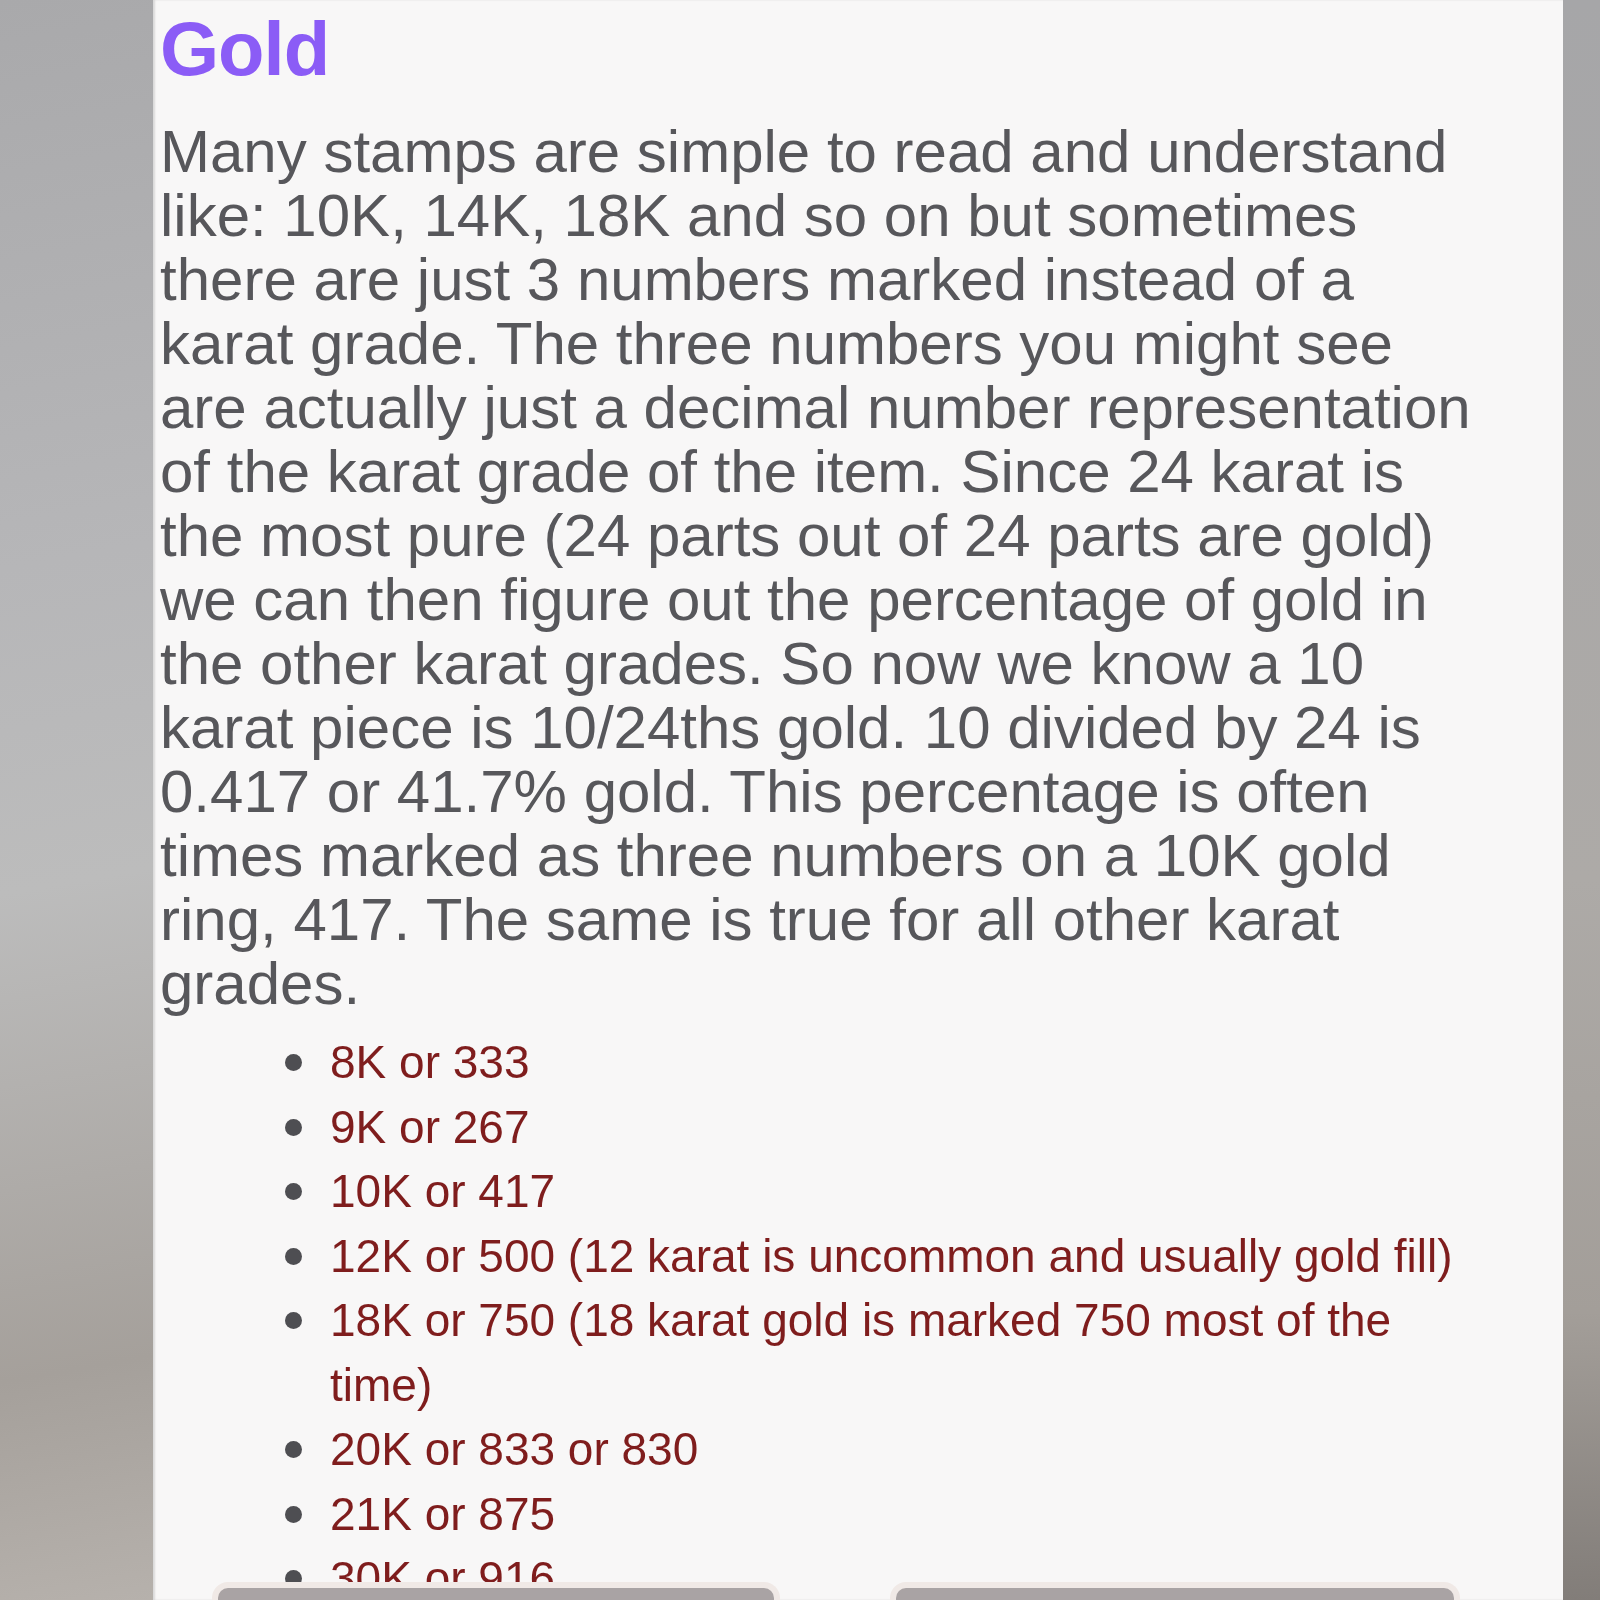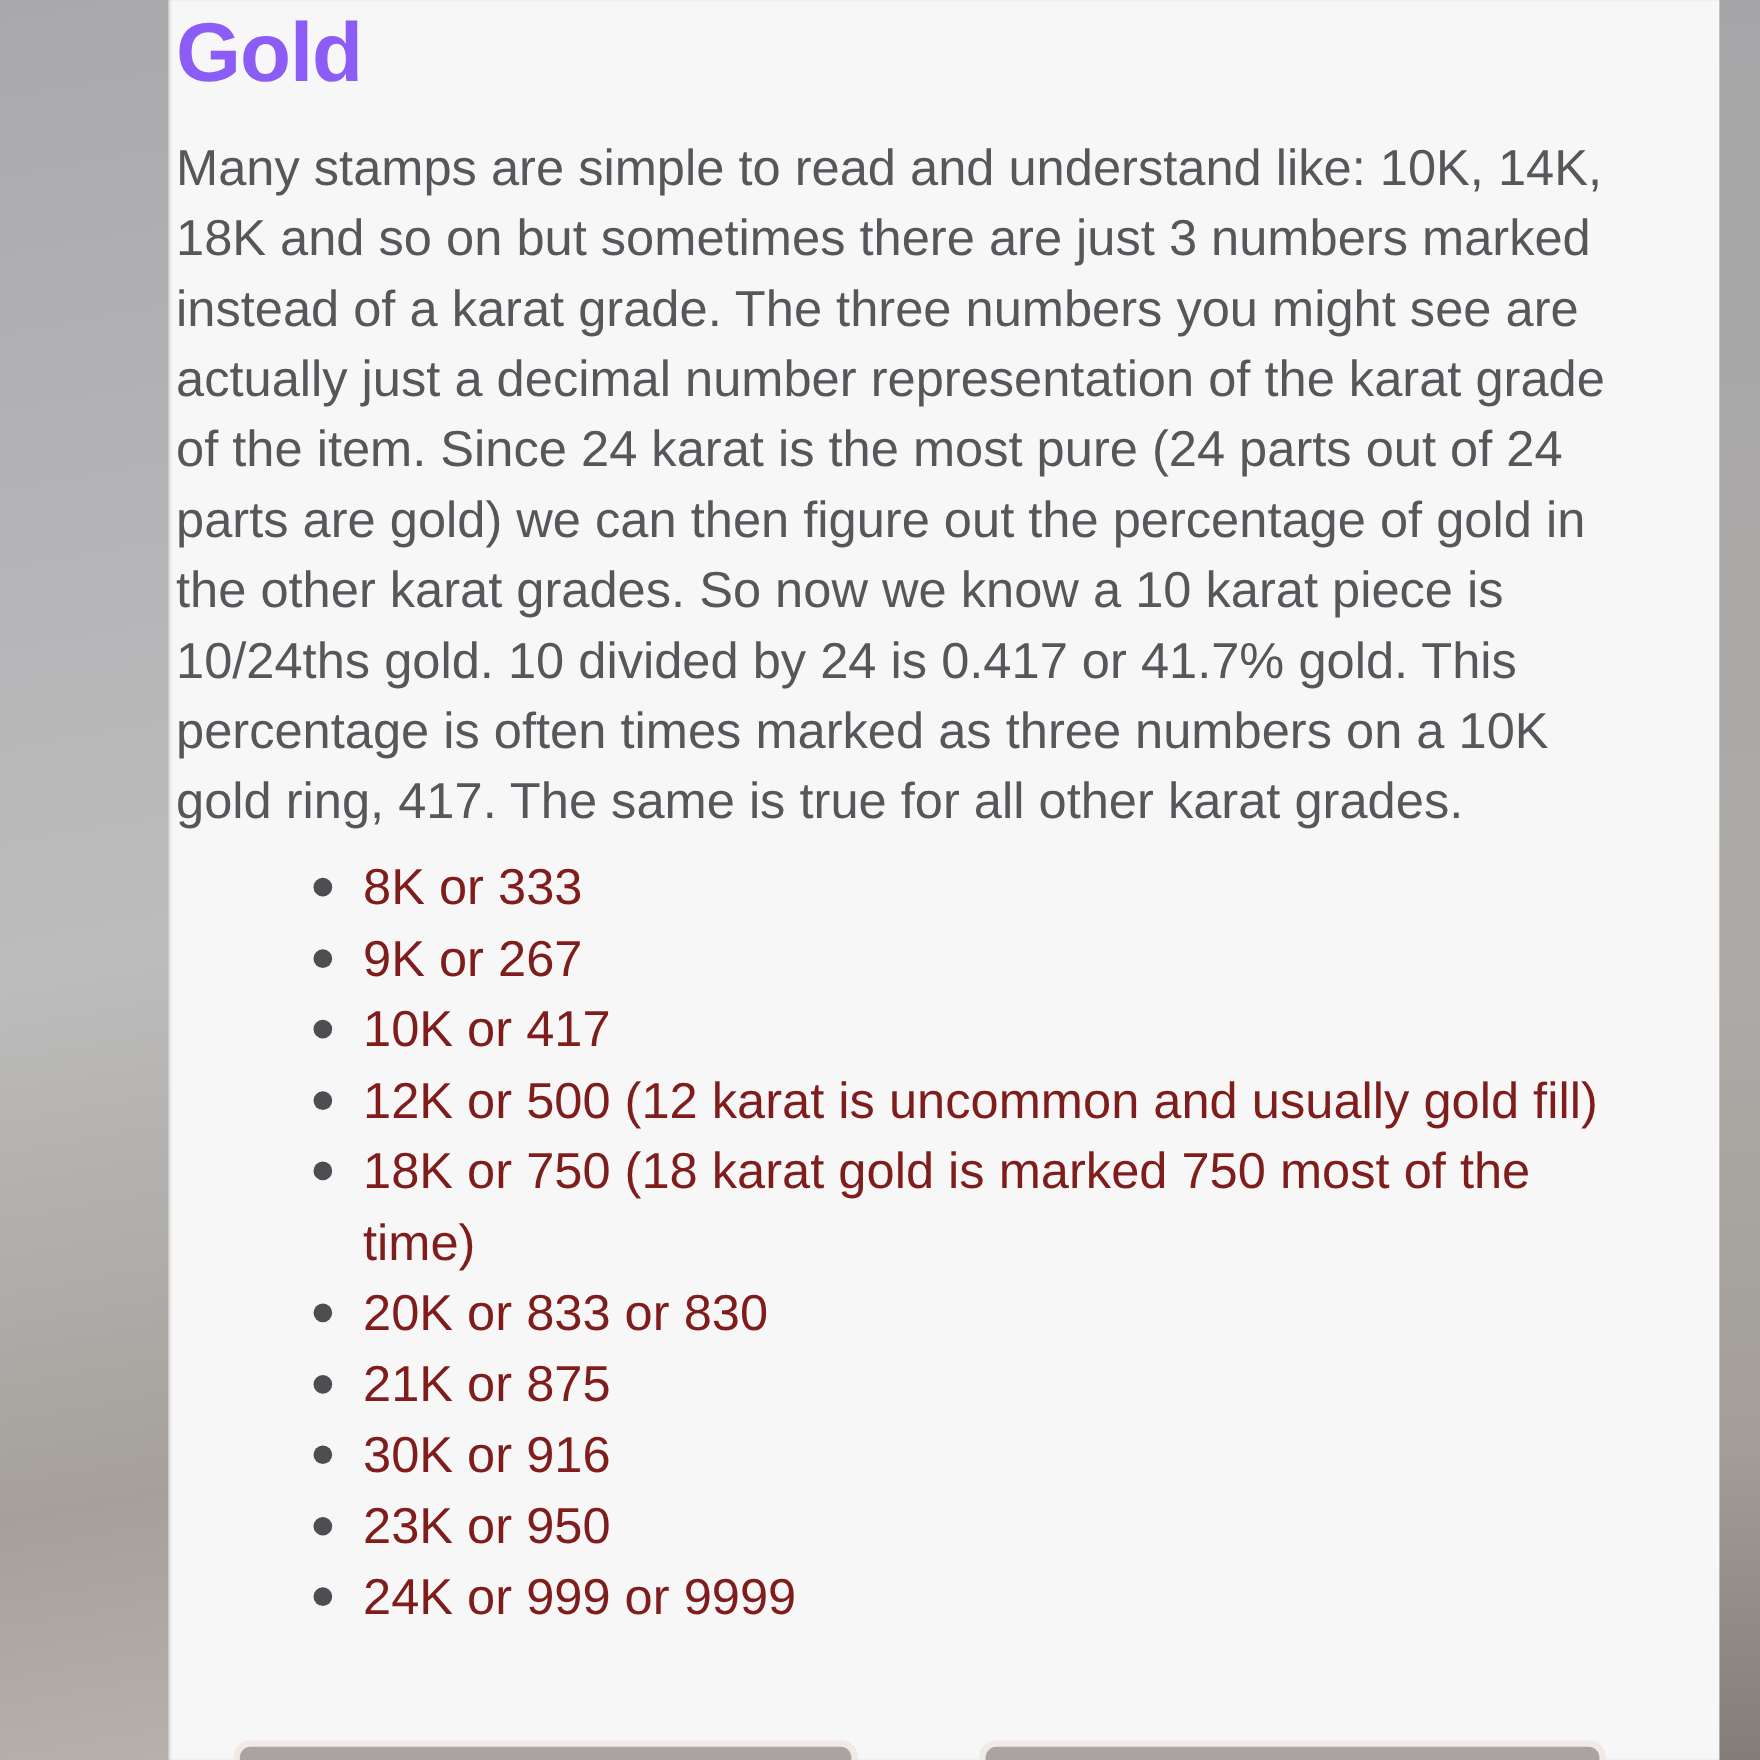--- a/index.html
+++ b/index.html
@@ -42,21 +42,21 @@
     margin: 6px 0 0 7px;
     font-size: 76px;
     line-height: 86px;
     font-weight: bold;
     color: #8b5cf6;
     letter-spacing: -1px;
   }
   p.intro {
     margin: 28px 0 0 7px;
     width: 1330px;
-    font-size: 46px;
+    font-size: 60px;
     line-height: 64px;
     color: #57575b;
   }
   ul.karats {
     list-style: none;
     margin: 14px 0 12px 0;
     padding: 0 80px 0 177px;
     font-size: 46px;
     line-height: 64.5px;
     color: #7f1d1d;

